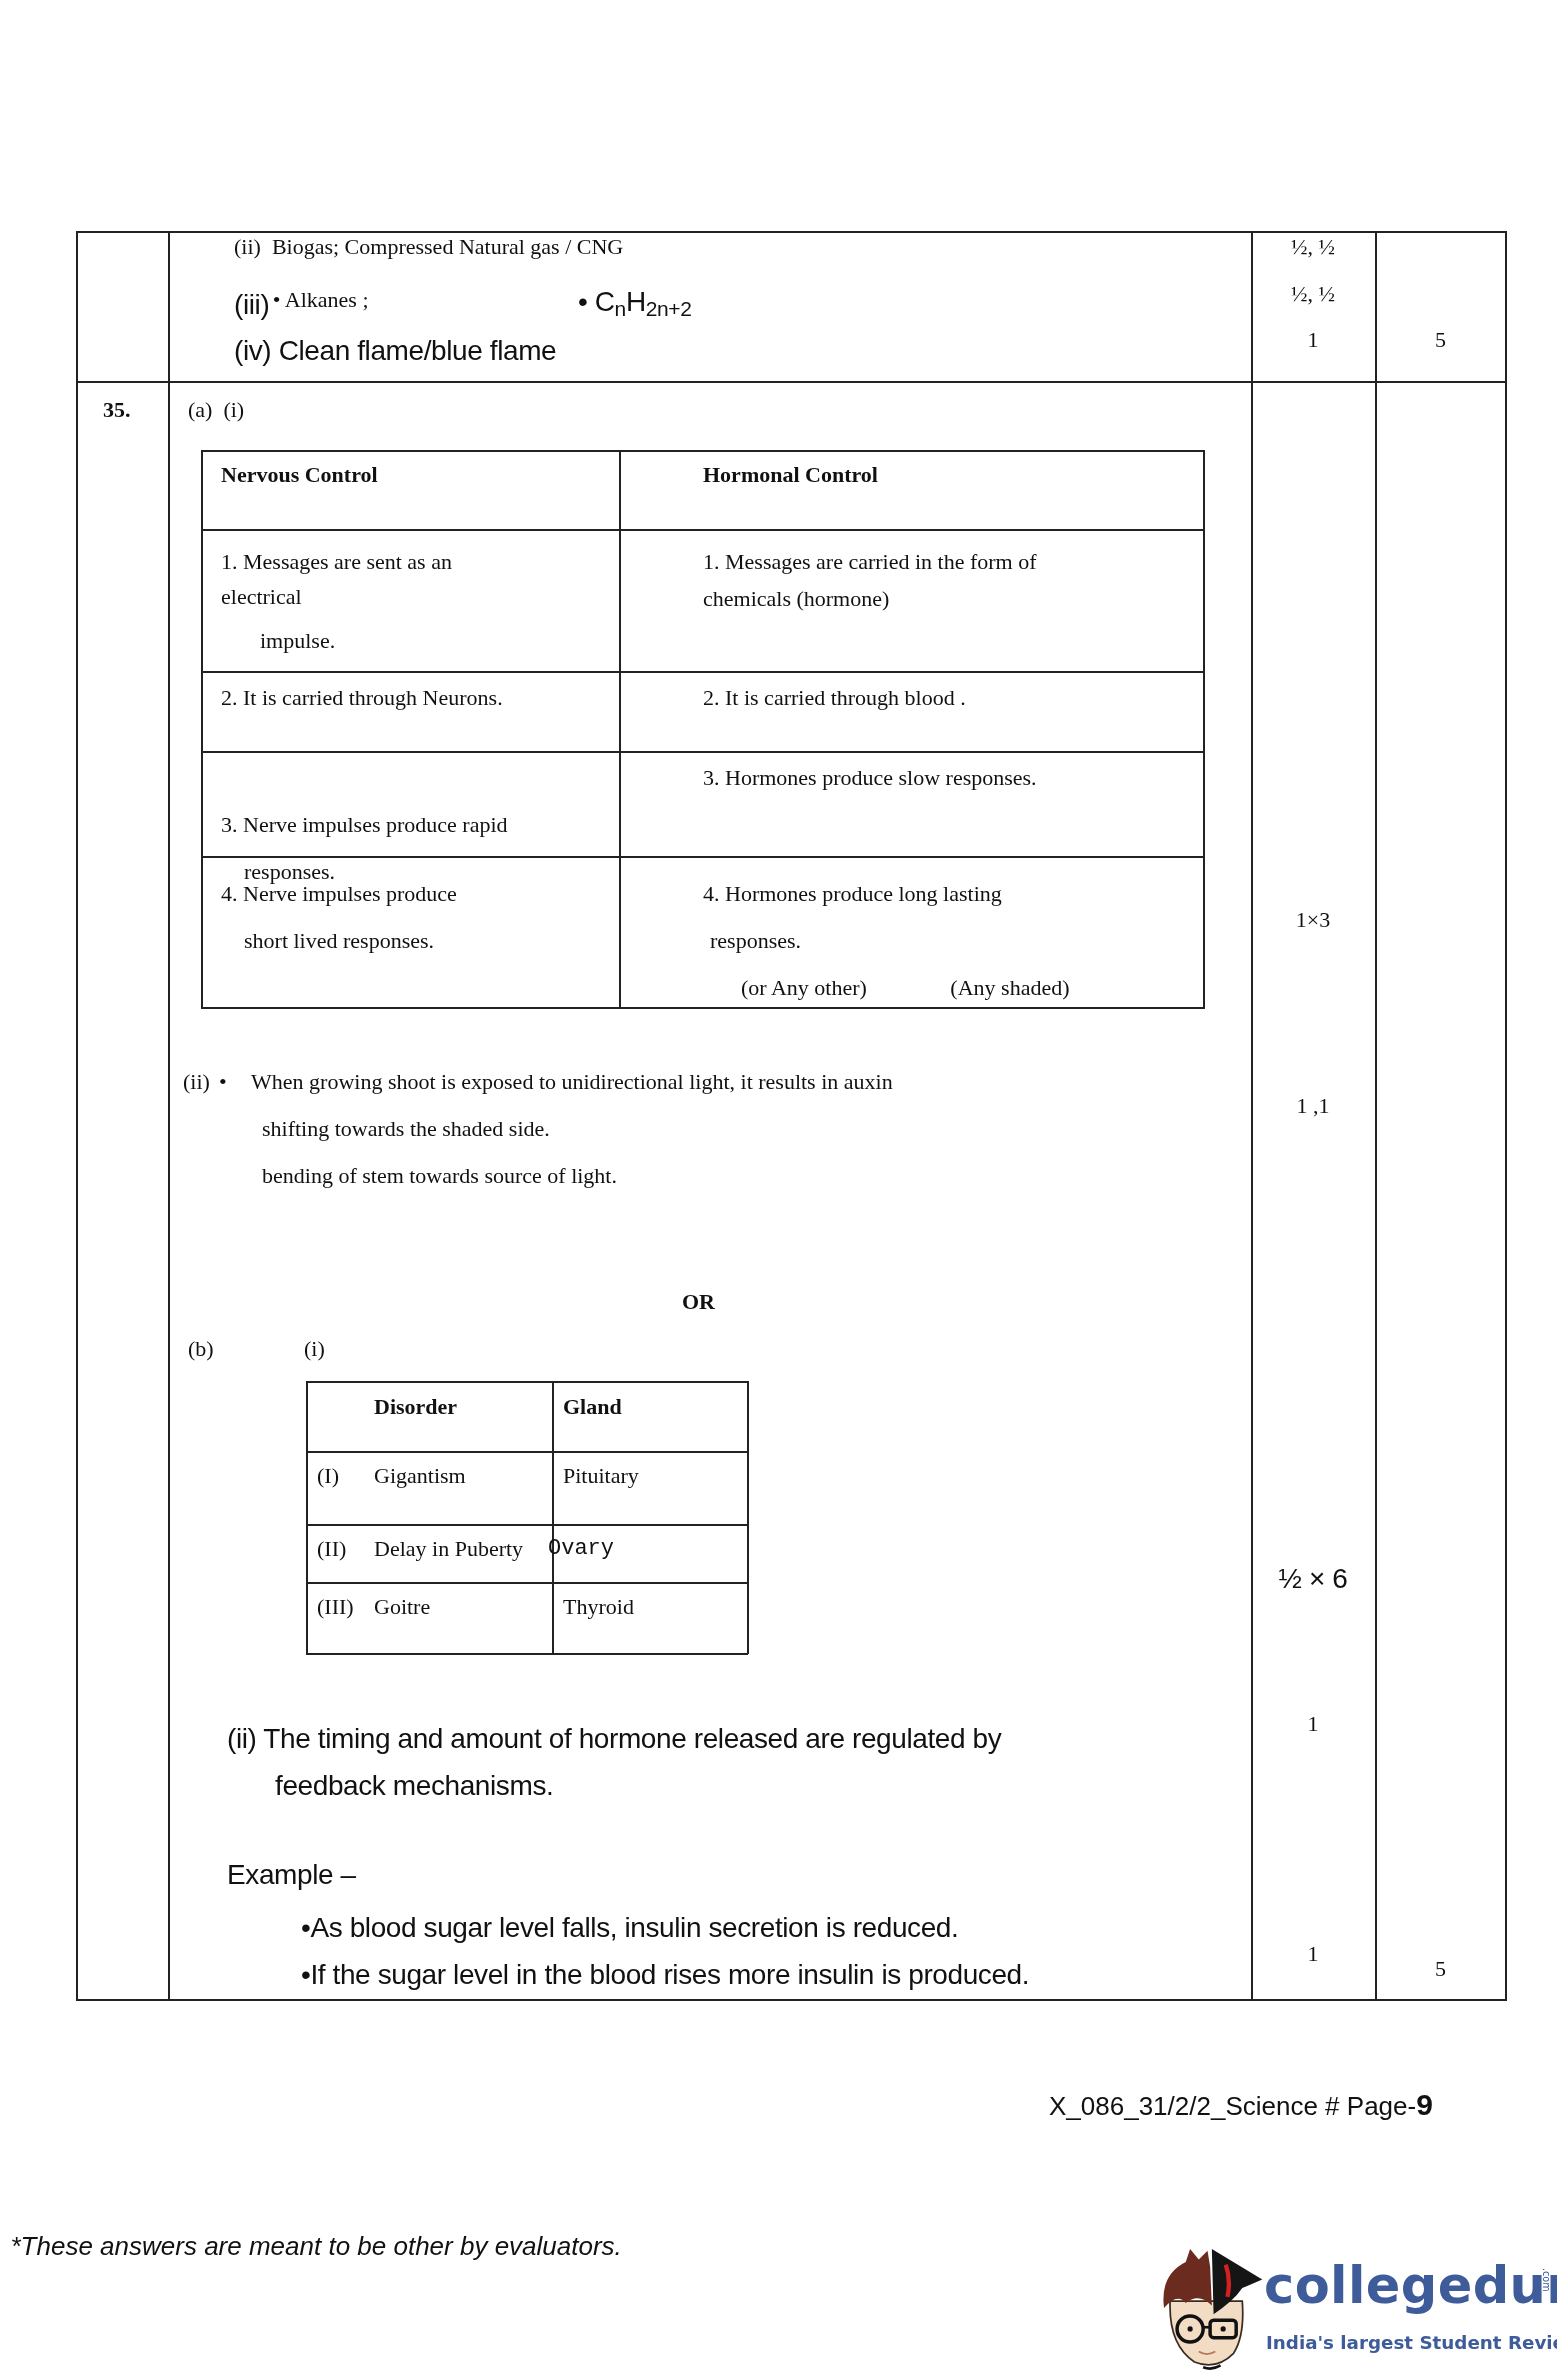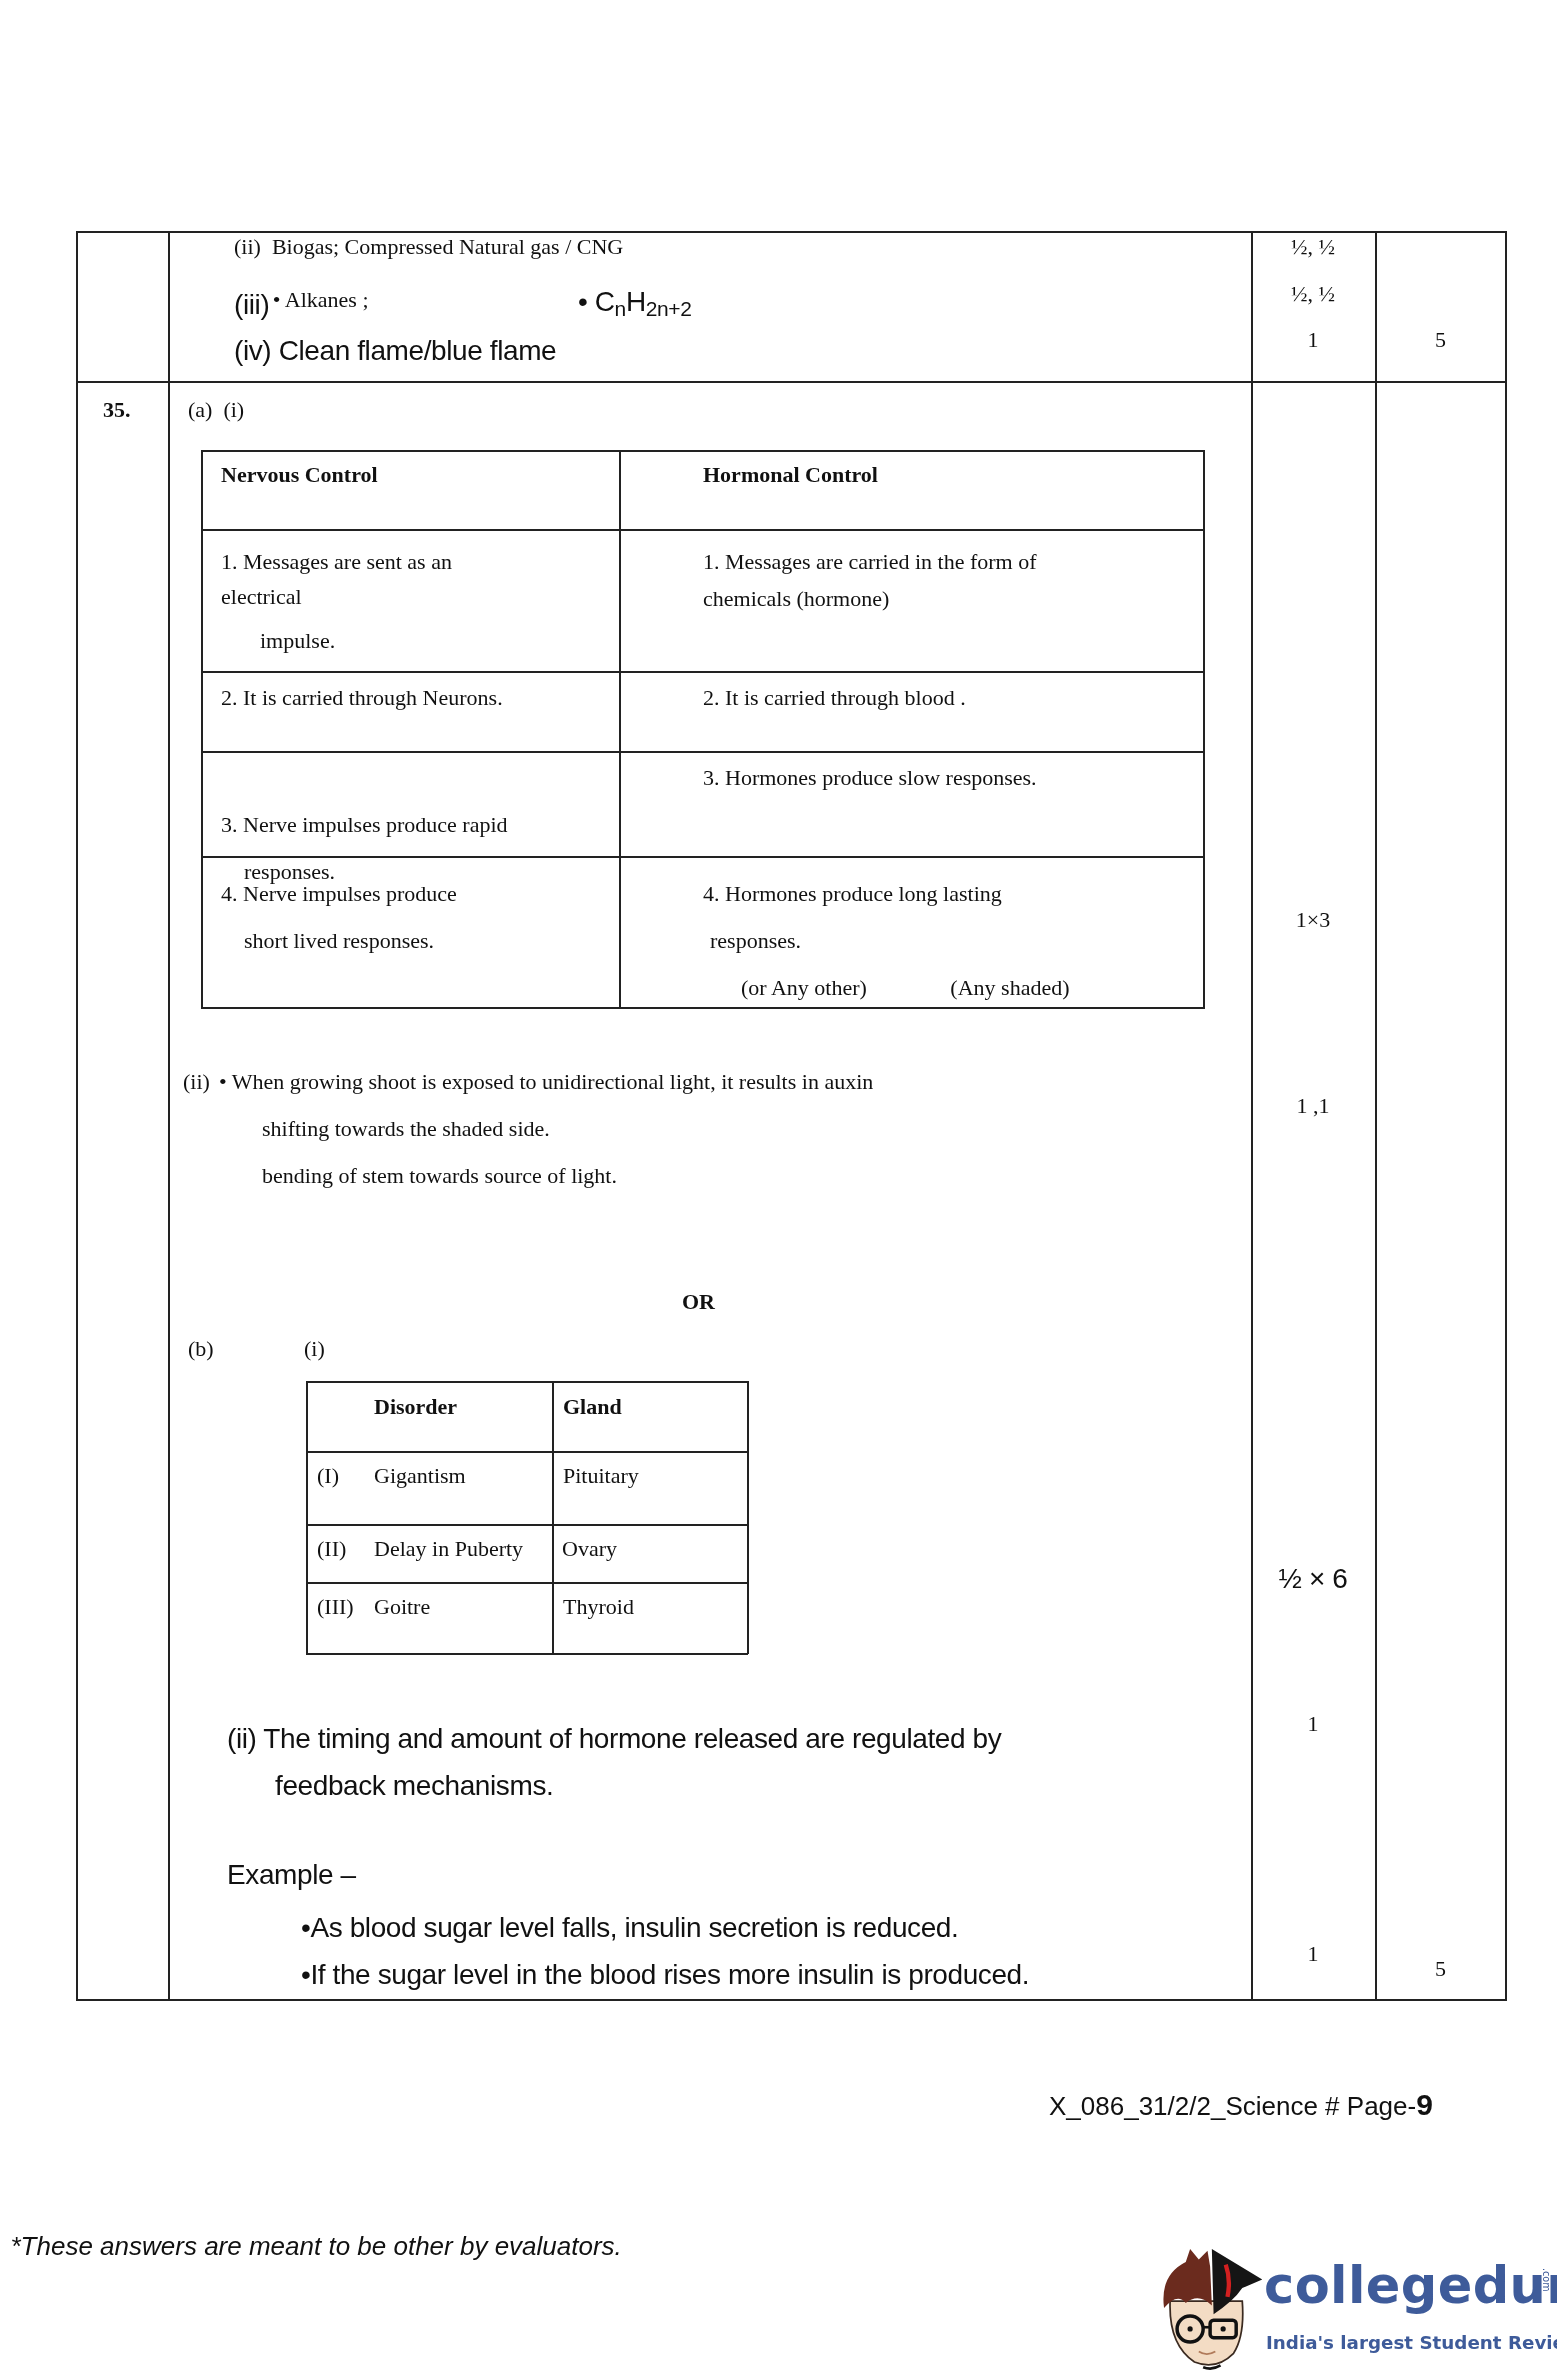--- a/index.html
+++ b/index.html
@@ -97,21 +97,21 @@
       <span style="margin-left:78px;">(Any shaded)</span>
     </div>
   </div>
 </div>
 <div class="abs serif center" style="left:1252px; width:122px; top:907px;">1×3</div>
 
 <div class="abs serif" style="left:183px; top:1058px; line-height:47px;">
   <div>
     <span>(ii)</span>
     <span style="margin-left:3.5px;">•</span>
-    <span style="margin-left:0;">When growing shoot is exposed to unidirectional light, it results in auxin</span>
+    <span style="margin-left:19px;">When growing shoot is exposed to unidirectional light, it results in auxin</span>
   </div>
   <div style="padding-left:79px;">shifting towards the shaded side.</div>
   <div style="padding-left:79px;">bending of stem towards source of light.</div>
 </div>
 <div class="abs serif center" style="left:1252px; width:122px; top:1093px;">1 ,1</div>
 
 <div class="abs serif bold" style="left:682px; top:1289px;">OR</div>
 
 <div class="abs serif" style="left:188px; top:1336px;">(b)</div>
 <div class="abs serif" style="left:304px; top:1336px;">(i)</div>
@@ -130,21 +130,21 @@
   <div class="abs serif bold" style="left:563px; top:1394px;">Gland</div>
 
   <div>
     <div class="abs serif" style="left:317px; top:1463px;">(I)</div>
     <div class="abs serif" style="left:374px; top:1463px;">Gigantism</div>
     <div class="abs serif" style="left:563px; top:1463px;">Pituitary</div>
   </div>
   <div>
     <div class="abs serif" style="left:317px; top:1536px;">(II)</div>
     <div class="abs serif" style="left:374px; top:1536px;">Delay in Puberty</div>
-    <div class="abs serif" style="left:562px; top:1536px;">Ovary</div>
+    <div class="abs serif" style="left:548px; top:1536px;font-family:Liberation Mono, monospace;">Ovary</div>
   </div>
   <div>
     <div class="abs serif" style="left:317px; top:1594px;">(III)</div>
     <div class="abs serif" style="left:374px; top:1594px;">Goitre</div>
     <div class="abs serif" style="left:563px; top:1594px;">Thyroid</div>
   </div>
 </div>
 <div class="abs calibri center" style="left:1252px; width:122px; top:1562px;">½ × 6</div>
 
 <div class="abs calibri" style="left:227px; top:1715px; line-height:47px;">

